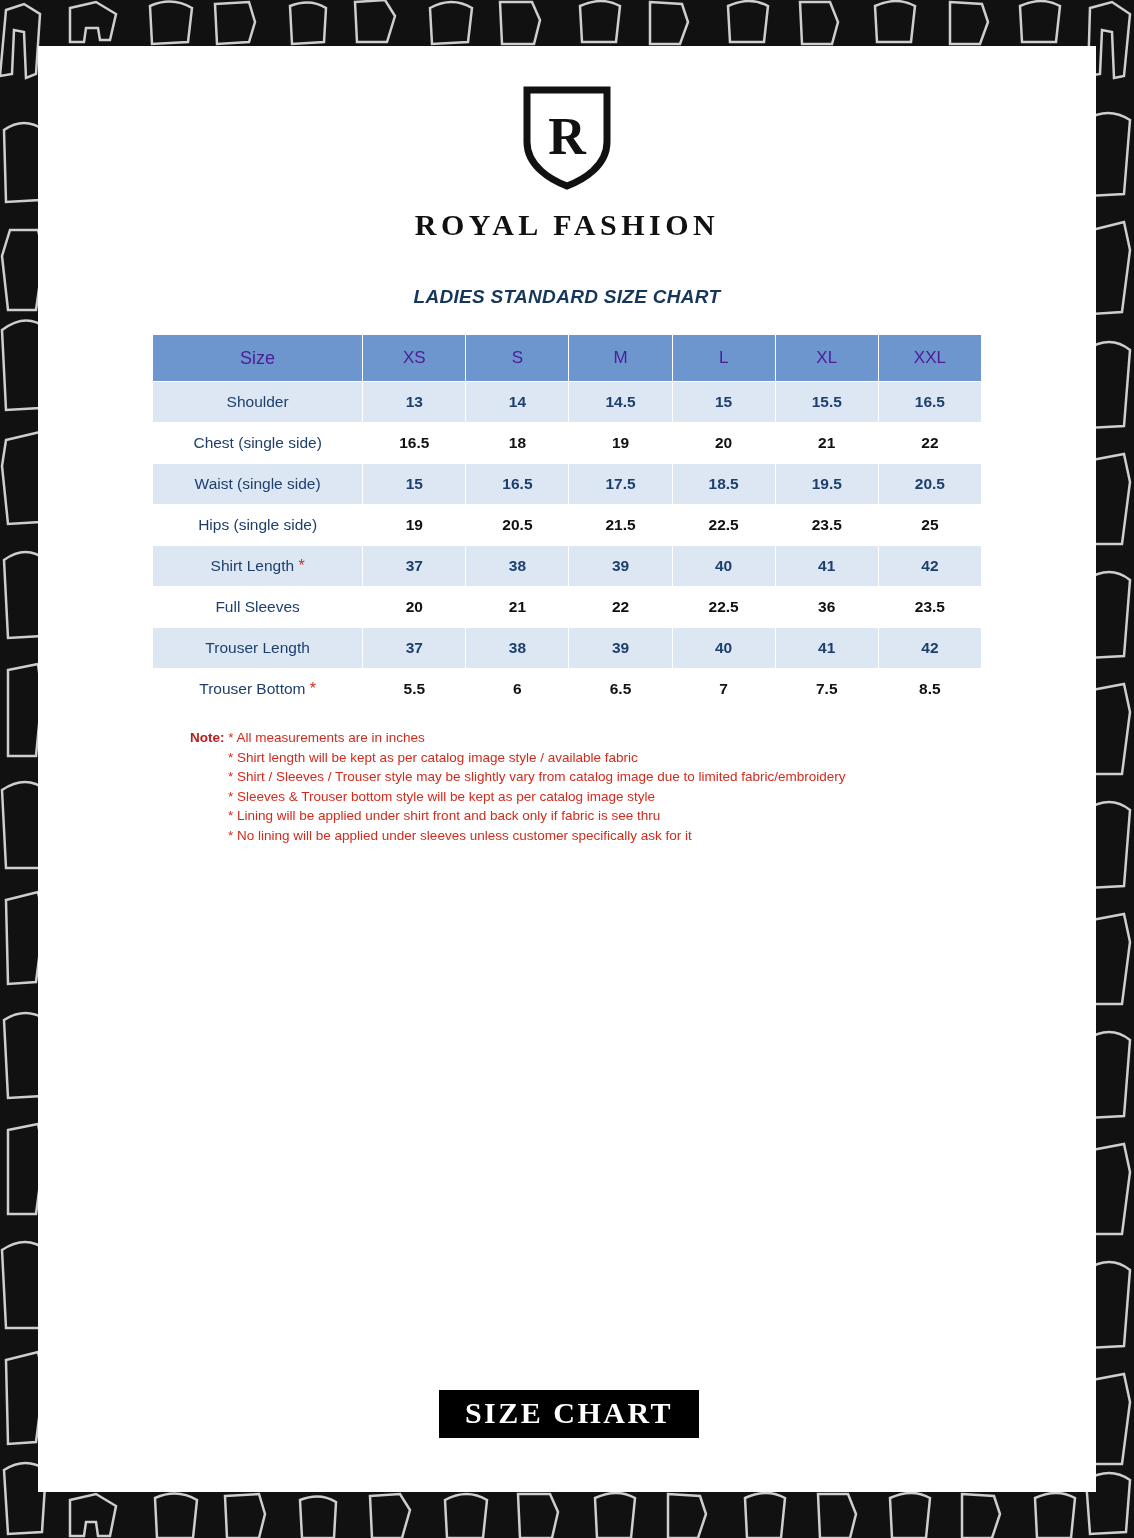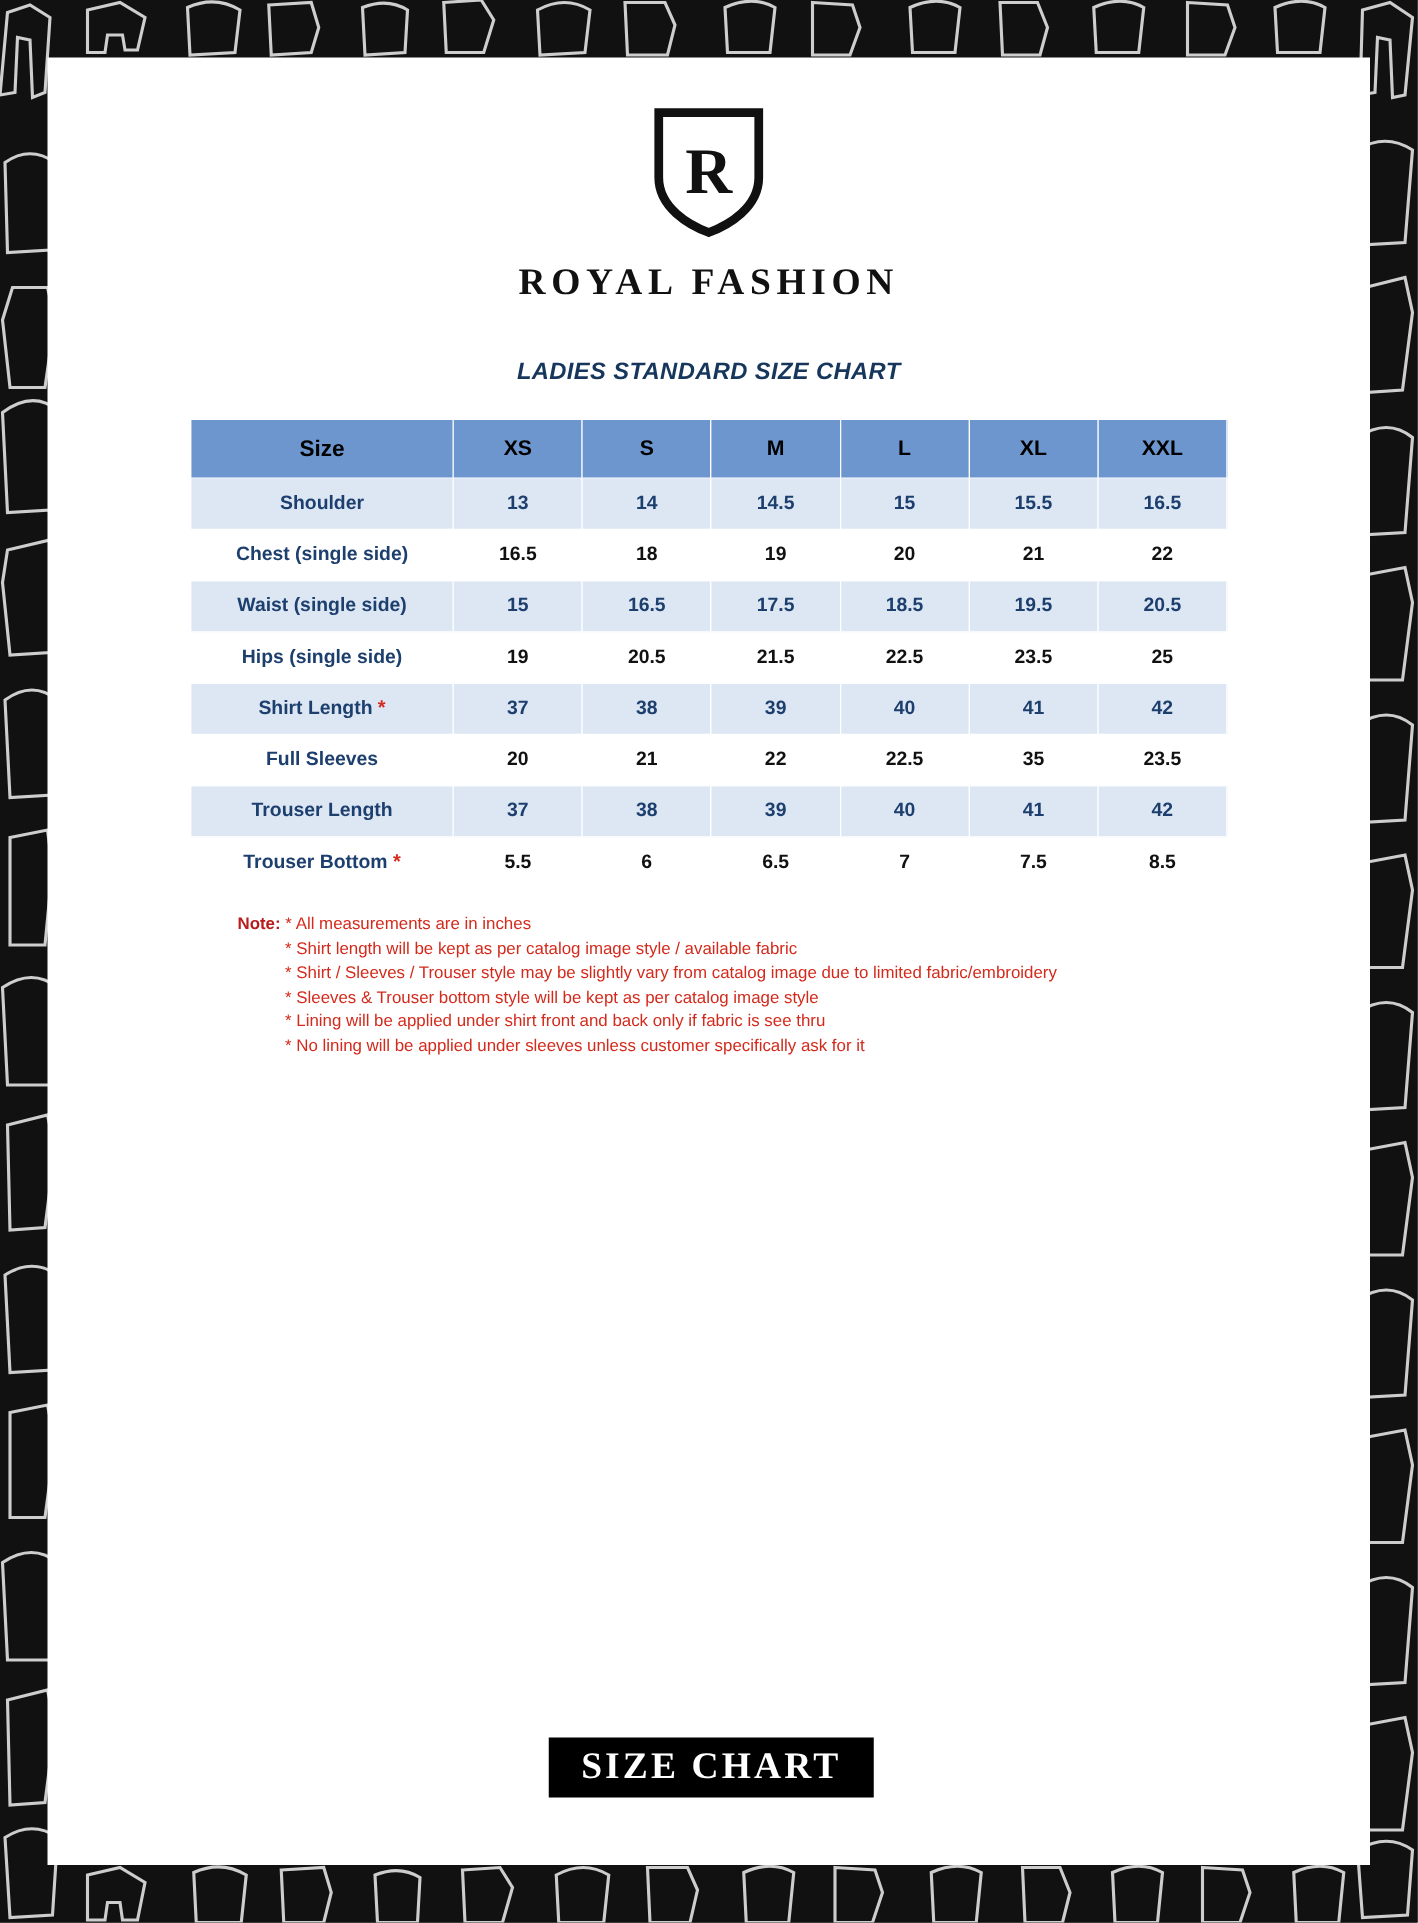--- a/index.html
+++ b/index.html
@@ -80,35 +80,35 @@
   table.size-table td {
     border: 1px solid #ffffff;
     text-align: center;
     font-size: 15.5px;
     color: #1d3f6e;
     height: 40px;
     padding: 0 4px;
   }
   table.size-table thead th {
     background: #6d96ce;
-    color: #000000;
-    font-weight: 700;
+    color: #4c1d95;
+    font-weight: 400;
     font-size: 17px;
     height: 46px;
   }
   table.size-table thead th.first-col {
     font-size: 18px;
   }
   col.label-col { width: 210px; }
   col.size-col  { width: 103px; }
 
   tbody tr.odd td { background: #dde7f4; }
   tbody tr.even td { background: #ffffff; }
   td.row-label {
-    font-weight: 700;
+    font-weight: 400;
     font-size: 16.5px;
     color: #1d3f6e;
     text-align: center;
   }
   td.row-label .star {
     color: #d32b1e;
     font-size: 16px;
   }
   tbody tr.odd td.value { color: #1d3f6e; font-weight: 700; }
   tbody tr.even td.value { color: #111; font-weight: 700; }
@@ -299,21 +299,21 @@
         <td class="value">40</td>
         <td class="value">41</td>
         <td class="value">42</td>
       </tr>
       <tr class="even">
         <td class="row-label"><span>Full Sleeves</span><span class="star"></span></td>
         <td class="value">20</td>
         <td class="value">21</td>
         <td class="value">22</td>
         <td class="value">22.5</td>
-        <td class="value">35</td>
+        <td class="value">36</td>
         <td class="value">23.5</td>
       </tr>
       <tr class="odd">
         <td class="row-label"><span>Trouser Length</span><span class="star"></span></td>
         <td class="value">37</td>
         <td class="value">38</td>
         <td class="value">39</td>
         <td class="value">40</td>
         <td class="value">41</td>
         <td class="value">42</td>

